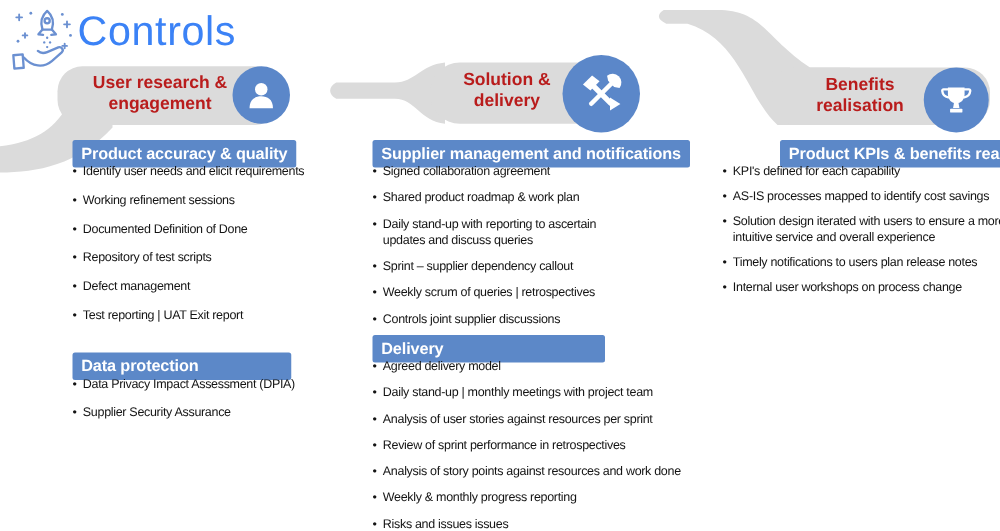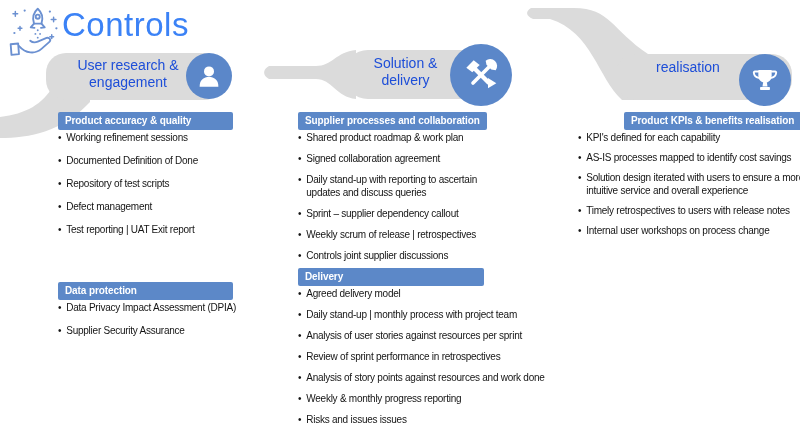--- a/index.html
+++ b/index.html
@@ -14,37 +14,37 @@
   #ribbons{left:0;top:0;z-index:0;}
   
   .page-title{
     left:62px;top:6px;z-index:3;
     font-size:33px;font-weight:400;letter-spacing:.5px;color:#3b82f6;
   }
   .title-icon{left:6px;top:3px;width:56px;height:60px;z-index:3;}
   
   .banner-title{
     z-index:3;text-align:center;
-    font-size:14px;font-weight:400;line-height:17px;color:#1d4ed8;
+    font-size:14px;font-weight:700;line-height:17px;color:#b91c1c;
   }
   .bt1{left:58px;top:57px;width:140px;}
   .bt2{left:348px;top:55px;width:115px;}
   .bt3{left:628px;top:59px;width:120px;}
   
   .circle{
     z-index:2;border-radius:50%;background:#5b87c9;
     display:flex;align-items:center;justify-content:center;
   }
   .c1{left:186px;top:53px;width:46px;height:46px;}
   .c2{left:450px;top:44px;width:62px;height:62px;}
   .c3{left:739px;top:54px;width:52px;height:52px;}
   
   .bar{
     z-index:3;background:#5c88c8;color:#ffffff;border-radius:2px;
-    font-size:10px;font-weight:700;letter-spacing:-.1px;
+    font-size:13px;font-weight:700;letter-spacing:-.1px;
     padding:3px 7px 4px 7px;white-space:nowrap;box-sizing:border-box;
   }
   .bar-c1{min-width:175px;}
   .bar-c2{min-width:186px;}
   .bar-c3{min-width:181px;margin-left:46px;}
   
   .blist{z-index:3;}
   .bullet{display:flex;gap:5px;color:#141414;
     font-size:10px;font-weight:400;letter-spacing:-.25px;}
   .bullet::before{content:"\2022";font-size:10px;line-height:13px;}
@@ -104,20 +104,21 @@
 
 <div class="abs banner-title bt1">
   <div>User research &amp;</div>
   <div>engagement</div>
 </div>
 <div class="abs banner-title bt2">
   <div>Solution &amp;</div>
   <div>delivery</div>
 </div>
 <div class="abs banner-title bt3">
+  <div>Benefits</div>
   <div>realisation</div>
 </div>
 
 <div class="abs circle c1">
   <svg width="30" height="30" viewBox="0 0 24 24" aria-hidden="true">
     <circle cx="12" cy="8.3" r="4" fill="#fff"></circle>
     <path d="M4.5 20.5 C4.5 14.8 8 12.8 12 12.8 C16 12.8 19.5 14.8 19.5 20.5 Z" fill="#fff"></path>
   </svg>
 </div>
 <div class="abs circle c2">
@@ -135,20 +136,23 @@
     <path d="M6.9 5.6 H4.4 a.8 .8 0 0 0 -.8 .9 c.2 2 1.6 3.5 3.6 3.9" stroke="#fff" stroke-width="1.4" fill="none" stroke-linecap="round"></path>
     <path d="M17.1 5.6 H19.6 a.8 .8 0 0 1 .8 .9 c-.2 2 -1.6 3.5 -3.6 3.9" stroke="#fff" stroke-width="1.4" fill="none" stroke-linecap="round"></path>
     <path d="M10.7 13.4 h2.6 l.6 3.4 h-3.8 z" fill="#fff"></path>
     <rect x="8.3" y="17.2" width="7.4" height="2.3" rx=".5" fill="#fff"></rect>
   </svg>
 </div>
 
 <div class="abs bar bar-c1" style="left:58px;top:112px;">Product accuracy &amp; quality</div>
 <div class="abs blist list-1" style="left:58px;top:131px;">
   <div class="bullet">
+      <span class="txt">Identify user needs and elicit requirements</span>
+    </div>
+  <div class="bullet">
       <span class="txt">Working refinement sessions</span>
     </div>
   <div class="bullet">
       <span class="txt">Documented Definition of Done</span>
     </div>
   <div class="bullet">
       <span class="txt">Repository of test scripts</span>
     </div>
   <div class="bullet">
       <span class="txt">Defect management</span>
@@ -161,49 +165,49 @@
 <div class="abs bar bar-c1" style="left:58px;top:282px;">Data protection</div>
 <div class="abs blist list-1" style="left:58px;top:301px;">
   <div class="bullet">
       <span class="txt">Data Privacy Impact Assessment (DPIA)</span>
     </div>
   <div class="bullet">
       <span class="txt">Supplier Security Assurance</span>
     </div>
 </div>
 
-<div class="abs bar bar-c2" style="left:298px;top:112px;">Supplier processes and collaboration</div>
+<div class="abs bar bar-c2" style="left:298px;top:112px;">Supplier management and notifications</div>
 <div class="abs blist list-2" style="left:298px;top:131px;">
   <div class="bullet">
+      <span class="txt">Signed collaboration agreement</span>
+    </div>
+  <div class="bullet">
       <span class="txt">Shared product roadmap &amp; work plan</span>
     </div>
   <div class="bullet">
-      <span class="txt">Signed collaboration agreement</span>
-    </div>
-  <div class="bullet">
       <span class="txt wrap-mid">Daily stand-up with reporting to ascertain updates and discuss queries</span>
     </div>
   <div class="bullet">
       <span class="txt">Sprint – supplier dependency callout</span>
     </div>
   <div class="bullet">
-      <span class="txt">Weekly scrum of release | retrospectives</span>
+      <span class="txt">Weekly scrum of queries | retrospectives</span>
     </div>
   <div class="bullet">
       <span class="txt">Controls joint supplier discussions</span>
     </div>
 </div>
 
 <div class="abs bar bar-c2" style="left:298px;top:268px;">Delivery</div>
 <div class="abs blist list-2" style="left:298px;top:287px;">
   <div class="bullet">
       <span class="txt">Agreed delivery model</span>
     </div>
   <div class="bullet">
-      <span class="txt">Daily stand-up | monthly process with project team</span>
+      <span class="txt">Daily stand-up | monthly meetings with project team</span>
     </div>
   <div class="bullet">
       <span class="txt">Analysis of user stories against resources per sprint</span>
     </div>
   <div class="bullet">
       <span class="txt">Review of sprint performance in retrospectives</span>
     </div>
   <div class="bullet">
       <span class="txt">Analysis of story points against resources and work done</span>
     </div>
@@ -220,18 +224,18 @@
   <div class="bullet">
       <span class="txt">KPI's defined for each capability</span>
     </div>
   <div class="bullet">
       <span class="txt">AS-IS processes mapped to identify cost savings</span>
     </div>
   <div class="bullet">
       <span class="txt wrap-right">Solution design iterated with users to ensure a more intuitive service and overall experience</span>
     </div>
   <div class="bullet">
-      <span class="txt">Timely retrospectives to users with release notes</span>
+      <span class="txt">Timely notifications to users plan release notes</span>
     </div>
   <div class="bullet">
       <span class="txt">Internal user workshops on process change</span>
     </div>
 </div>
 
 </body></html>

